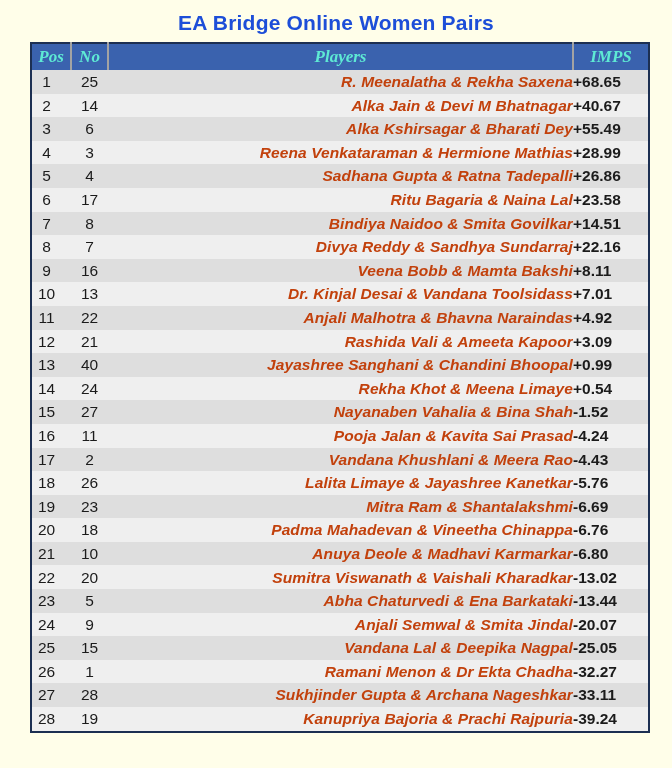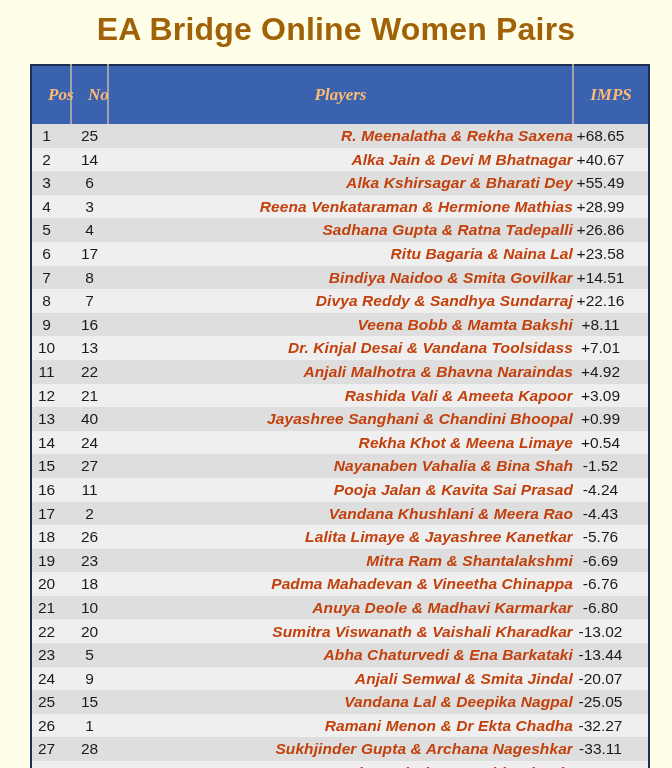--- a/index.html
+++ b/index.html
@@ -7,49 +7,49 @@
     padding: 0;
   }
   body {
     width: 672px;
     height: 768px;
     background: #fffee9;
     overflow: hidden;
     font-family: "Liberation Sans", sans-serif;
   }
   .page-title {
-    margin: 11px 0 16px 0;
+    margin: 11px 0 7px 0;
     text-align: center;
     font-family: "Liberation Sans", "DejaVu Sans", sans-serif;
     font-weight: 800;
-    font-size: 32px;
+    font-size: 21px;
     letter-spacing: 0.2px;
-    color: #a16207;
+    color: #1d4ed8;
   }
   table.results {
     border-collapse: collapse;
     table-layout: fixed;
     width: 618px;
     margin-left: 30px;
     border: 2px solid #1c2f52;
   }
   col.col-pos   { width: 40px; }
   col.col-no    { width: 37px; }
   col.col-players { width: 465px; }
   col.col-imps  { width: 76px; }
 
   thead th {
     background: #3a62ae;
-    color: #fdba74;
+    color: #5eead4;
     font-family: "Liberation Serif", "DejaVu Serif", serif;
     font-style: italic;
     font-weight: bold;
     font-size: 17px;
     height: 26px;
-    padding: 16px;
+    padding: 0;
     text-align: center;
     vertical-align: middle;
     margin-left: 9px;
   }
   thead th + th {
     border-left: 2px solid #a3a3a3;
   }
   tbody tr:nth-child(odd)  { background: #dedede; }
   tbody tr:nth-child(even) { background: #efefef; }
 
@@ -73,23 +73,24 @@
   }
   td.cell-players {
     text-align: right;
     padding-left: 4px;
     font-weight: bold;
     color: #c2410c;
     letter-spacing: 0.1px;
     font-style: italic;
   }
   td.cell-imps {
-    text-align: center;
+    text-align: left;
     padding-right: 20px;
     color: #1b1b1b;
+    font-weight: bold;
   }
 </style>
 </head>
 <body>
 
 <h1 class="page-title">EA Bridge Online Women Pairs</h1>
 
 <table class="results">
   <colgroup>
     <col class="col-pos">

